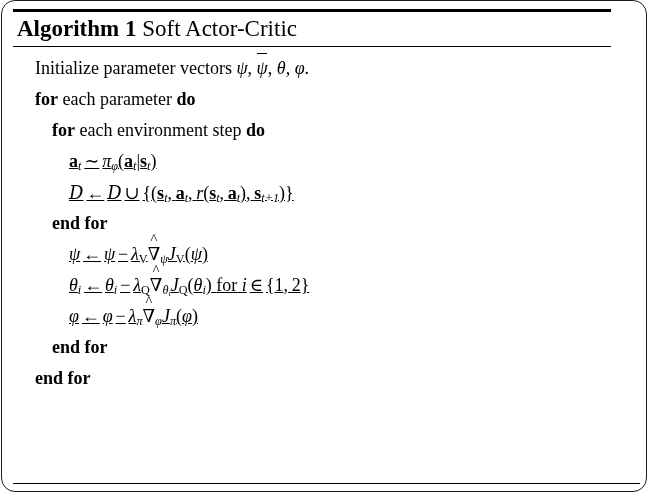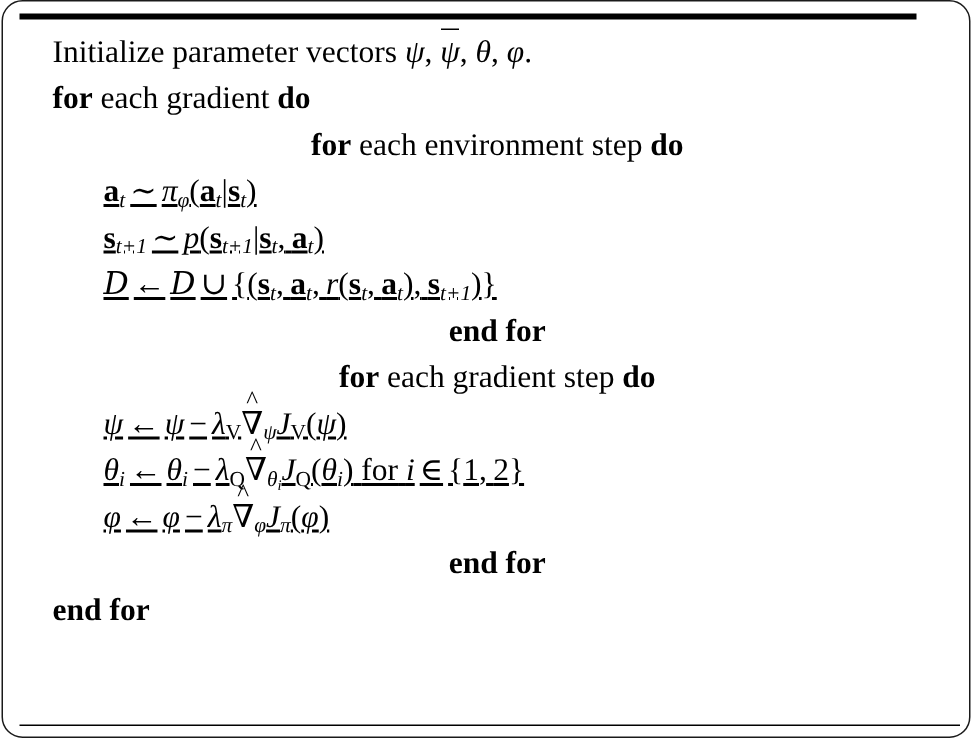--- a/index.html
+++ b/index.html
@@ -61,27 +61,27 @@
     white-space: nowrap;
   }
   .algo-title .kw { font-weight: bold; }
   .algo-title .name { font-weight: normal; }
 
   .algo-body {
     padding-top: 6px;
   }
 
   .line {
-    font-size: 21px;
+    font-size: 18px;
     line-height: 31px;
     white-space: nowrap;
     height: 31px;
   }
   .ind1 { padding-left: 22px; }
-  .ind2 { padding-left: 39px; text-align: center; }
+  .ind2 { padding-left: 39px; }
   .ind3 { padding-left: 56px; text-decoration: underline; }
 
   b, .b { font-weight: bold; }
 
   
   .mi {               
     font-style: italic;
     font-family: "Liberation Serif", "DejaVu Serif", serif;
   }
   .mg {               
@@ -135,66 +135,61 @@
 </style>
 </head>
 <body>
 
 <div class="page-frame">
 
   <div class="algorithm-box">
 
     <div class="rule-top"></div>
 
+    <div class="algo-title">
+      <span class="kw">Algorithm 1</span><span>&nbsp;</span><span class="name">Soft Actor-Critic</span>
+    </div>
 
     <div class="rule-mid"></div>
 
     <div class="algo-body">
 
       <div class="line ind1">
         <span class="txt-rm">Initialize parameter vectors</span>
         <span class="mg">ψ</span><span>,</span>
         <span class="over"><span class="bar"></span><span class="mg">ψ</span></span><span>,</span>
         <span class="mg">θ</span><span>,</span>
         <span class="mg">φ</span><span>.</span>
       </div>
 
       <div class="line ind1">
         <span class="b">for</span>
-        <span class="txt-rm">each gradient</span>
+        <span class="txt-rm">each parameter</span>
         <span class="b">do</span>
       </div>
 
       <div class="line ind2">
         <span class="b">for</span>
         <span class="txt-rm">each environment step</span>
         <span class="b">do</span>
       </div>
 
       <div class="line ind3">
         <span class="mb">a</span><sub>t</sub><span class="op">∼</span><span class="mg">π</span><sub>φ</sub><span>(</span><span class="mb">a</span><sub>t</sub><span>|</span><span class="mb">s</span><sub>t</sub><span>)</span>
       </div>
 
-      <div class="line ind3">
-        <span class="mb">s</span><sub>t+1</sub><span class="op">∼</span><span class="mi">p</span><span>(</span><span class="mb">s</span><sub>t+1</sub><span>|</span><span class="mb">s</span><sub>t</sub><span>,</span> <span class="mb">a</span><sub>t</sub><span>)</span>
-      </div>
 
       <div class="line ind3">
         <span class="mcal">D</span><span class="op">←</span><span class="mcal">D</span><span class="op">∪</span><span>{</span><span>(</span><span class="mb">s</span><sub>t</sub><span>,</span> <span class="mb">a</span><sub>t</sub><span>,</span> <span class="mi">r</span><span>(</span><span class="mb">s</span><sub>t</sub><span>,</span> <span class="mb">a</span><sub>t</sub><span>)</span><span>,</span> <span class="mb">s</span><sub>t+1</sub><span>)</span><span>}</span>
       </div>
 
       <div class="line ind2">
         <span class="b">end for</span>
       </div>
 
-      <div class="line ind2">
-        <span class="b">for</span>
-        <span class="txt-rm">each gradient step</span>
-        <span class="b">do</span>
-      </div>
 
       <div class="line ind3">
         <span class="mg">ψ</span><span class="op">←</span><span class="mg">ψ</span><span class="op">−</span><span class="mg">λ</span><sub class="up">V</sub><span class="hat-wrap"><span class="hat">^</span><span class="nabla">∇</span></span><sub>ψ</sub><span class="mi">J</span><sub class="up">V</sub><span>(</span><span class="mg">ψ</span><span>)</span>
       </div>
 
       <div class="line ind3">
         <span class="mg">θ</span><sub>i</sub><span class="op">←</span><span class="mg">θ</span><sub>i</sub><span class="op">−</span><span class="mg">λ</span><sub class="up">Q</sub><span class="hat-wrap"><span class="hat">^</span><span class="nabla">∇</span></span><sub><span>θ</span><sub>i</sub></sub><span class="mi">J</span><sub class="up">Q</sub><span>(</span><span class="mg">θ</span><sub>i</sub><span>)</span>
         <span class="txt-rm">for</span>
         <span class="mi">i</span><span class="op">∈</span><span>{</span><span>1</span><span>,</span> <span>2</span><span>}</span>
       </div>

